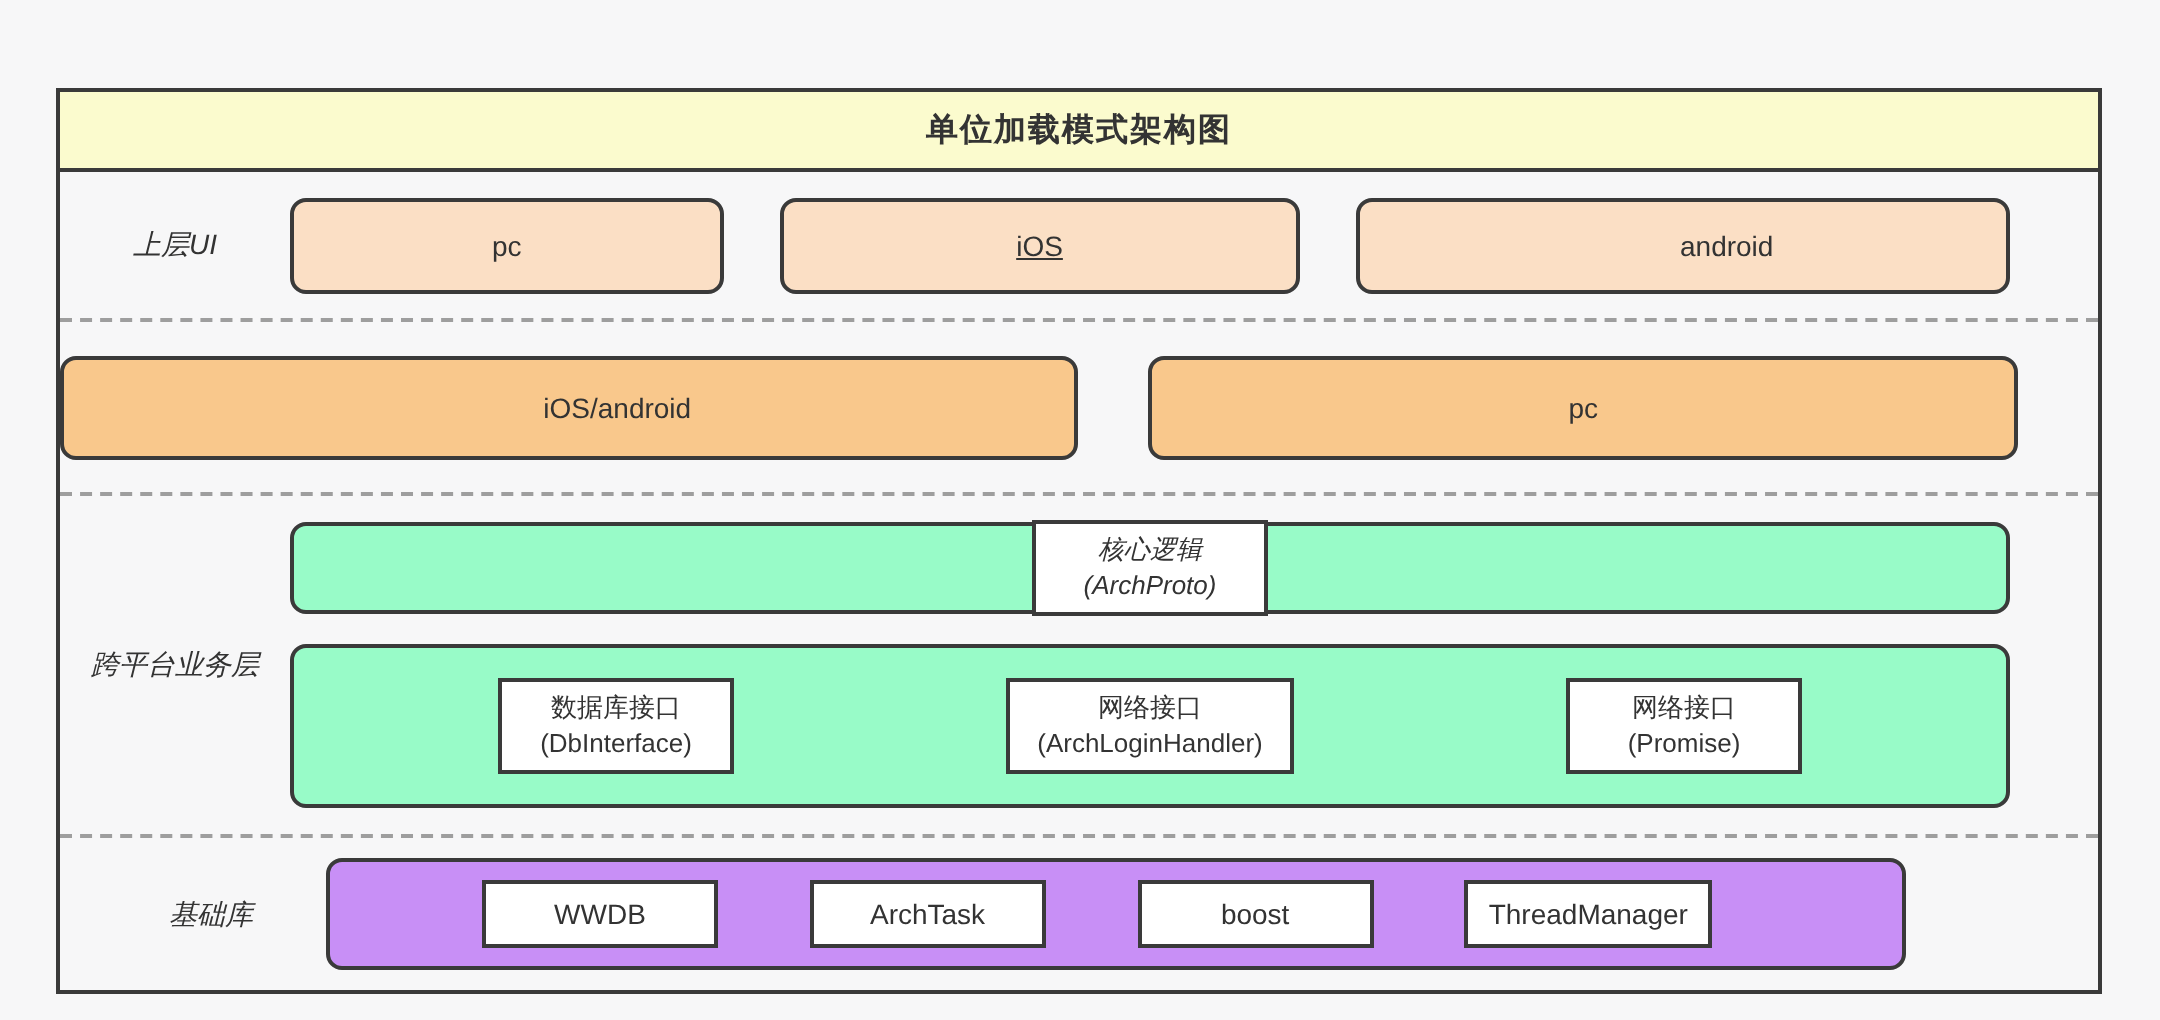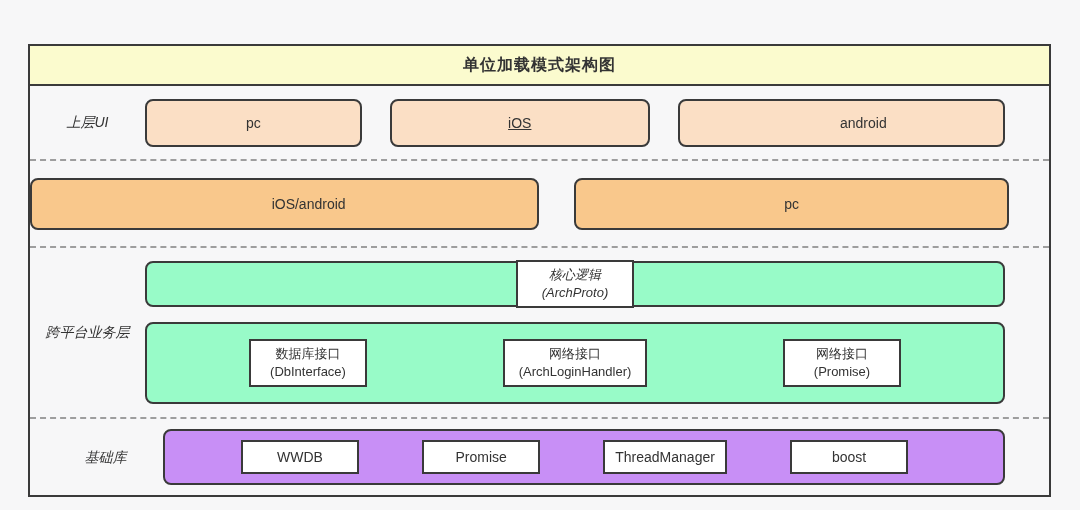--- a/index.html
+++ b/index.html
@@ -93,21 +93,21 @@
     background: #ffffff;
     border: 2px solid #3a3a3a;
     text-align: center;
     font-size: 13px;
     line-height: 1.35;
     padding: 4px 14px;
     min-width: 118px;
   }
   
   .row-base { flex: 1; margin-left: 18px; }
-  .row-base .row-content { padding-right: 44px; }
+  .row-base .row-content { padding-right: 96px; }
   .band-purple {
     background: #c88ff6;
     border: 2px solid #3a3a3a;
     border-radius: 8px;
     height: 56px;
     flex: 1;
     display: flex;
     align-items: center;
     justify-content: space-between;
     padding: 0 95px 0 76px;
@@ -189,25 +189,25 @@
   <div class="row row-base">
     <div class="row-label">
       <span>基础库</span>
     </div>
     <div class="row-content">
       <div class="band-purple">
         <div class="lib-box">
           <span>WWDB</span>
         </div>
         <div class="lib-box">
-          <span>Promise</span>
+          <span>ArchTask</span>
+        </div>
+        <div class="lib-box">
+          <span>boost</span>
         </div>
         <div class="lib-box">
           <span>ThreadManager</span>
         </div>
-        <div class="lib-box">
-          <span>boost</span>
-        </div>
       </div>
     </div>
   </div>
 
 </div>
 
 </body></html>

